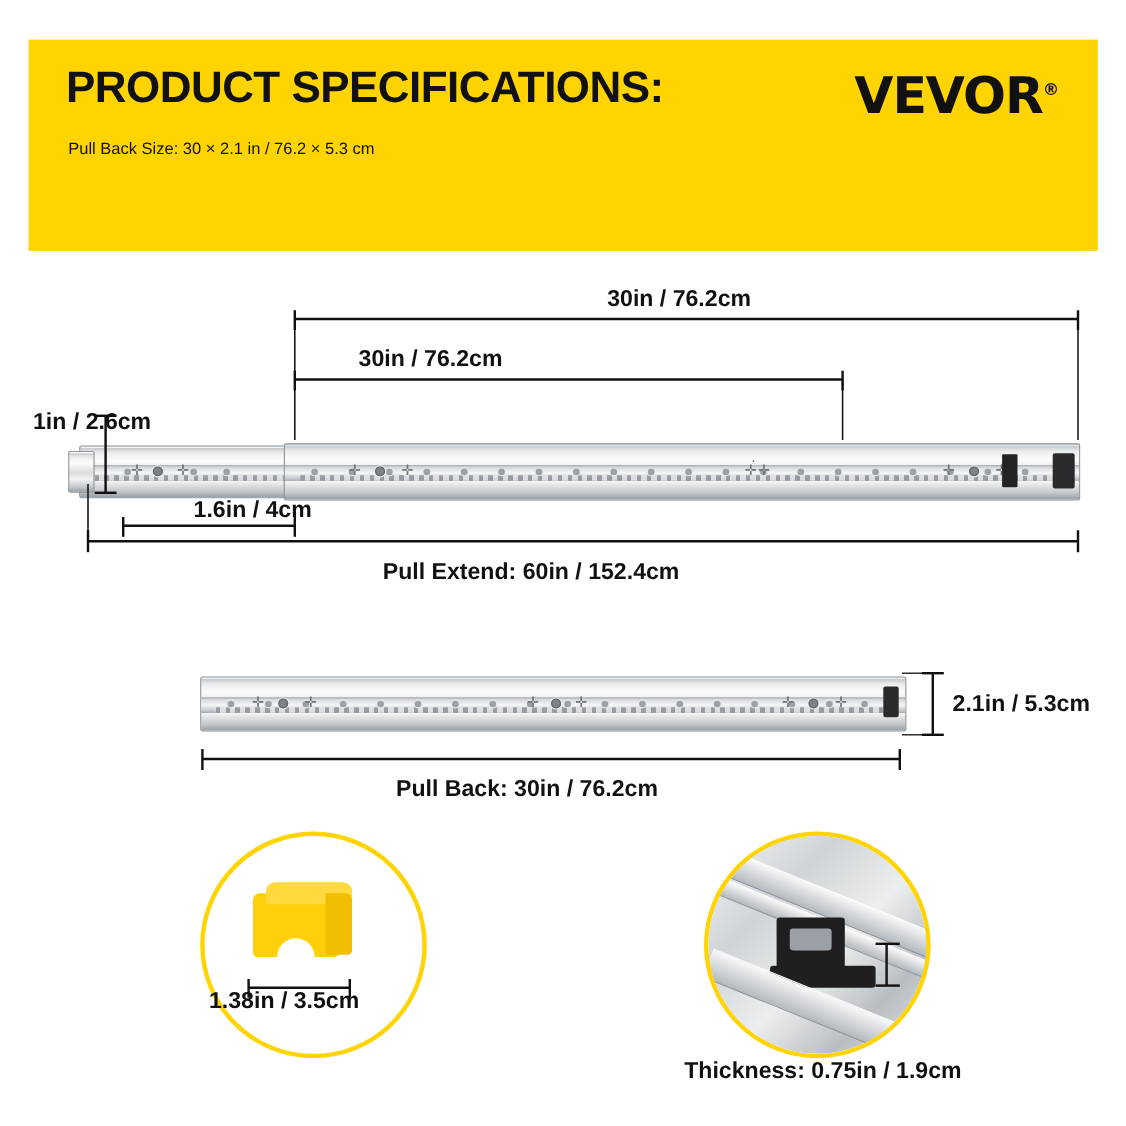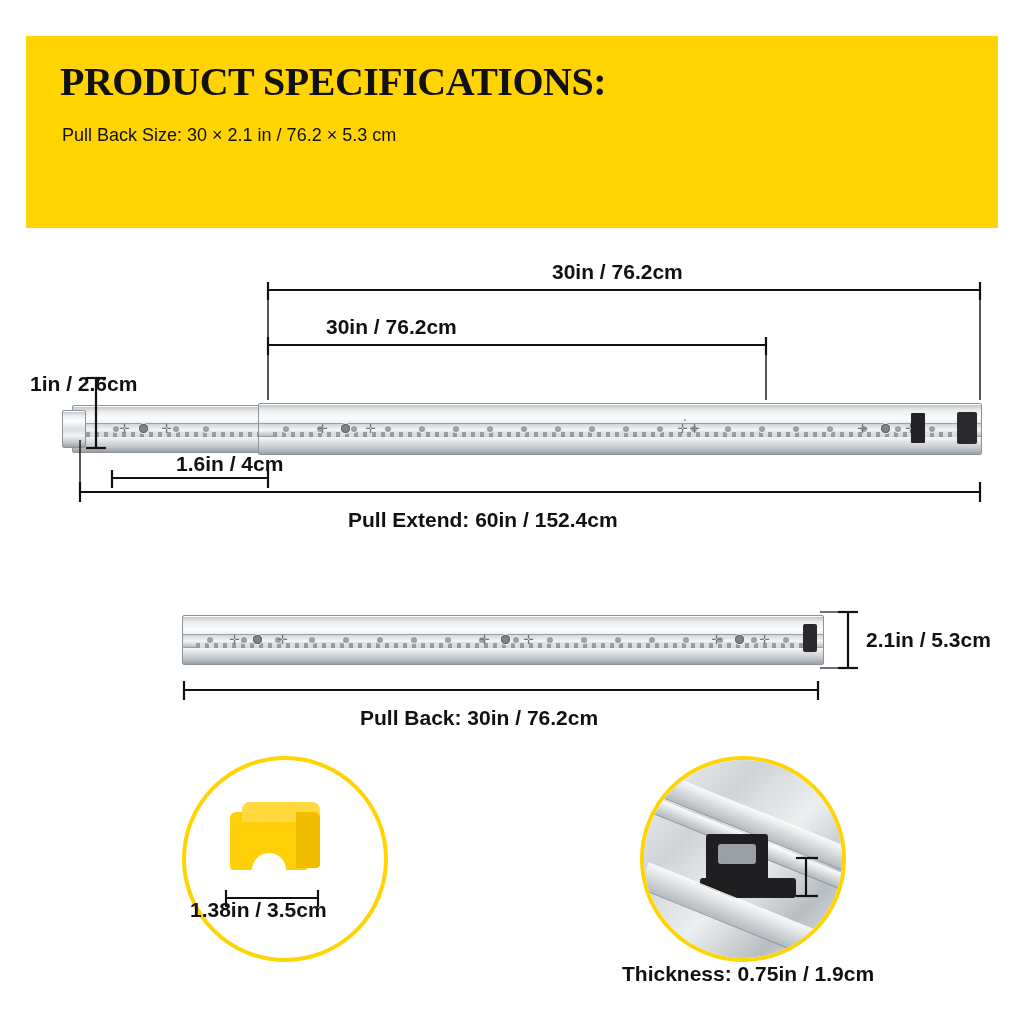--- a/index.html
+++ b/index.html
@@ -18,39 +18,39 @@
     left: 26px; top: 36px;
     width: 972px; height: 192px;
     background: #ffd400;
   }
   .banner-title {
     position: absolute;
     left: 34px; top: 22px;
     font-size: 40px;
     font-weight: bold;
     letter-spacing: -0.5px;
-    font-family: Liberation Serif, serif;
+    font-family: Liberation Sans, sans-serif;
   }
   .brand {
     position: absolute;
     right: 36px; top: 24px;
     font-size: 46px;
     font-weight: bold;
     letter-spacing: -1px;
     font-family: "DejaVu Sans", sans-serif;
   }
   .brand sup {
     font-size: 15px;
     font-weight: bold;
     vertical-align: super;
   }
   .spec-lines {
     position: absolute;
     left: 36px; top: 86px;
-    font-size: 18px;
+    font-size: 15px;
     line-height: 27px;
   }
   .spec-lines div { white-space: pre; }
 
   
   .lbl {
     position: absolute;
     font-size: 19px;
     font-weight: bold;
     white-space: nowrap;
@@ -164,20 +164,23 @@
     position: absolute;
     background: #1f1f21;
     border-radius: 3px;
   }
 </style>
 </head>
 <body>
 
 <div class="banner">
   <div class="banner-title">PRODUCT SPECIFICATIONS:</div>
+  <div class="brand">
+    <span>VEVOR</span><sup>®</sup>
+  </div>
   <div class="spec-lines">
     <div>Pull Back Size: 30 × 2.1 in / 76.2 × 5.3 cm</div>
   </div>
 </div>
 
 <div class="rail" style="left:72px; top:405px; width:190px; height:46px;">
   <div class="rail-inner"></div>
   <div class="bearing-strip"></div>
   <div class="rivets">
     <i style="left:40px"></i>

